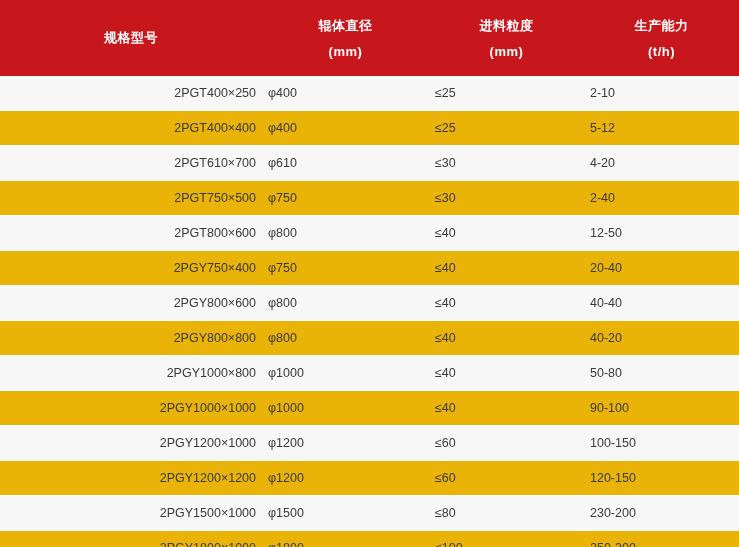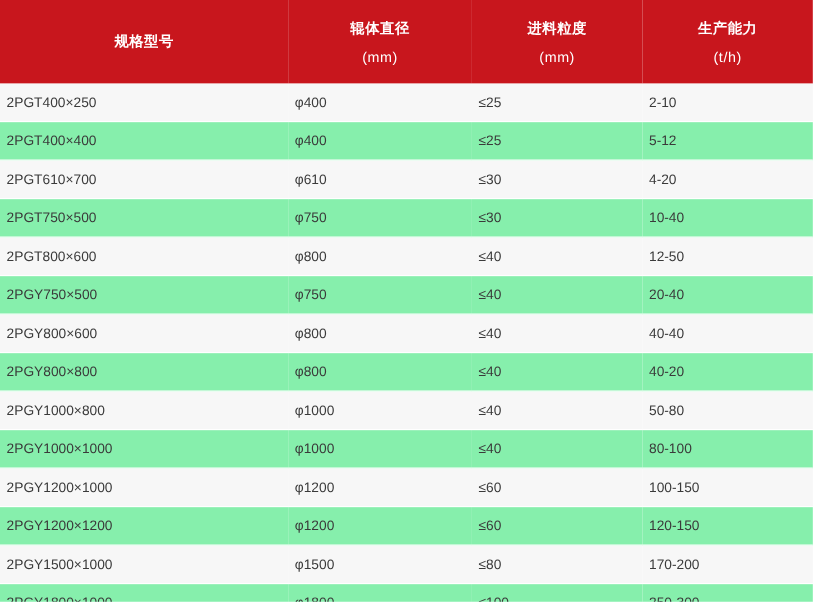--- a/index.html
+++ b/index.html
@@ -31,40 +31,40 @@
     font-weight: bold;
     text-align: center;
     vertical-align: middle;
     height: 64px;
     padding: 6px 4px;
     border: none;
     letter-spacing: 0.5px;
   }
   thead th .unit {
     display: block;
-    font-weight: normal;
+    font-weight: bold;
     margin-top: 9px;
     font-size: 13px;
   }
 
   tbody td {
     height: 34px;
     font-size: 12.5px;
     text-align: left;
     vertical-align: middle;
     padding: 0 6px;
     border-bottom: 1px solid #ffffff;
     color: #3a3a3a;
   }
   tbody td.model {
-    text-align: left;
+    text-align: right;
     padding-left: 6px;
   }
   tbody tr.odd td { background: #f7f7f7; }
-  tbody tr.even td { background: #86efac; }
+  tbody tr.even td { background: #eab308; }
 </style>
 </head>
 <body>
 
 <table class="spec-table">
   <colgroup>
     <col class="c0">
       <col class="c1">
       <col class="c2">
       <col class="c3">
@@ -104,30 +104,30 @@
     <tr class="odd">
       <td class="model">2PGT610×700</td>
       <td>φ610</td>
       <td>≤30</td>
       <td>4-20</td>
     </tr>
     <tr class="even">
       <td class="model">2PGT750×500</td>
       <td>φ750</td>
       <td>≤30</td>
-      <td>10-40</td>
+      <td>2-40</td>
     </tr>
     <tr class="odd">
       <td class="model">2PGT800×600</td>
       <td>φ800</td>
       <td>≤40</td>
       <td>12-50</td>
     </tr>
     <tr class="even">
-      <td class="model">2PGY750×500</td>
+      <td class="model">2PGY750×400</td>
       <td>φ750</td>
       <td>≤40</td>
       <td>20-40</td>
     </tr>
     <tr class="odd">
       <td class="model">2PGY800×600</td>
       <td>φ800</td>
       <td>≤40</td>
       <td>40-40</td>
     </tr>
@@ -140,39 +140,39 @@
     <tr class="odd">
       <td class="model">2PGY1000×800</td>
       <td>φ1000</td>
       <td>≤40</td>
       <td>50-80</td>
     </tr>
     <tr class="even">
       <td class="model">2PGY1000×1000</td>
       <td>φ1000</td>
       <td>≤40</td>
-      <td>80-100</td>
+      <td>90-100</td>
     </tr>
     <tr class="odd">
       <td class="model">2PGY1200×1000</td>
       <td>φ1200</td>
       <td>≤60</td>
       <td>100-150</td>
     </tr>
     <tr class="even">
       <td class="model">2PGY1200×1200</td>
       <td>φ1200</td>
       <td>≤60</td>
       <td>120-150</td>
     </tr>
     <tr class="odd">
       <td class="model">2PGY1500×1000</td>
       <td>φ1500</td>
       <td>≤80</td>
-      <td>170-200</td>
+      <td>230-200</td>
     </tr>
     <tr class="even">
       <td class="model">2PGY1800×1000</td>
       <td>φ1800</td>
       <td>≤100</td>
       <td>250-300</td>
     </tr>
 
   </tbody>
 

